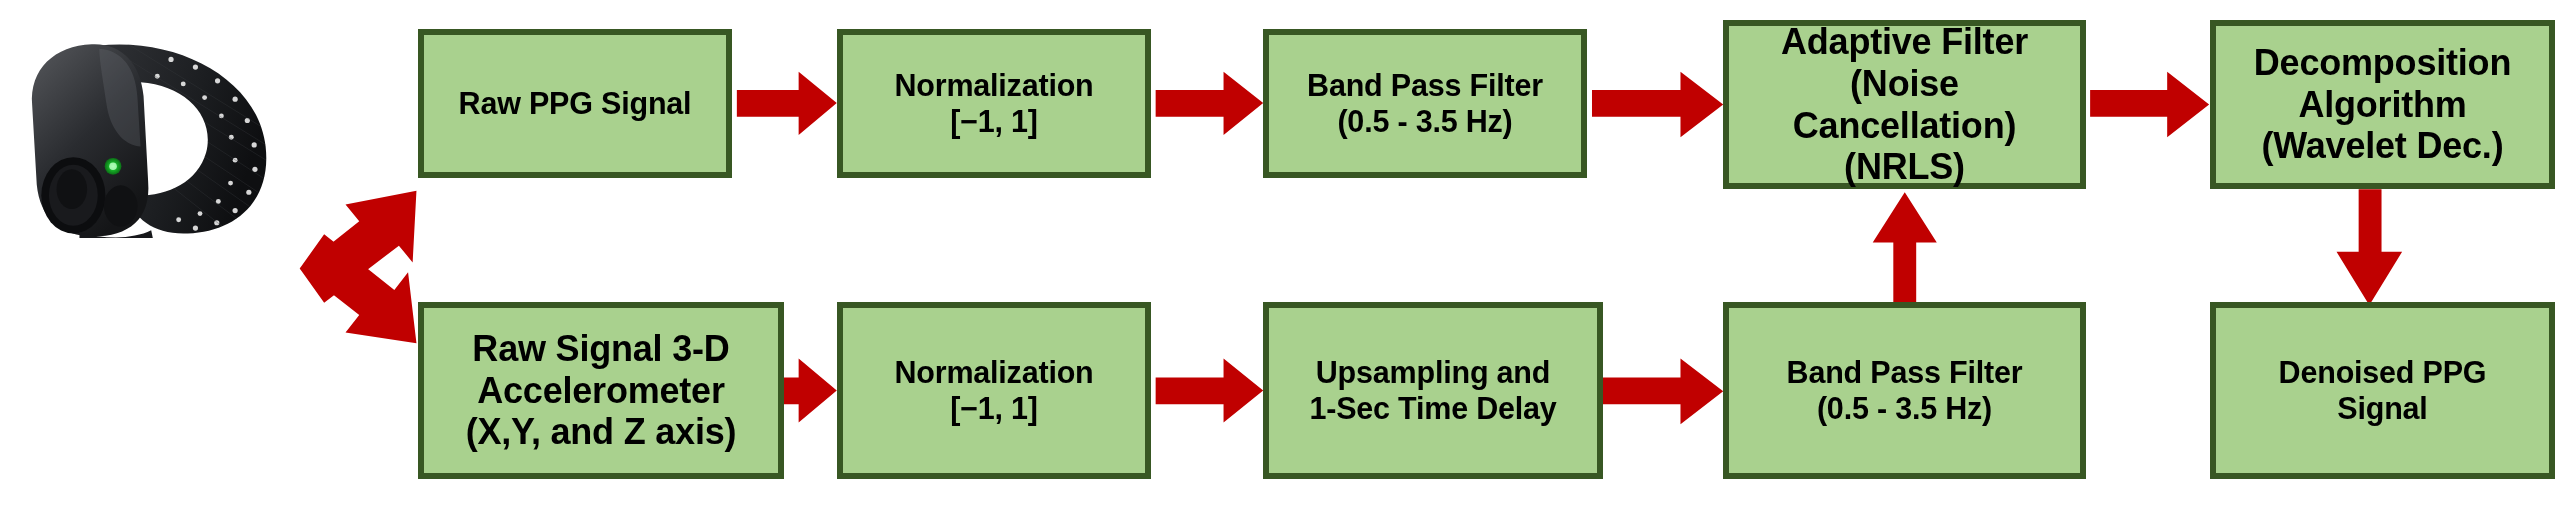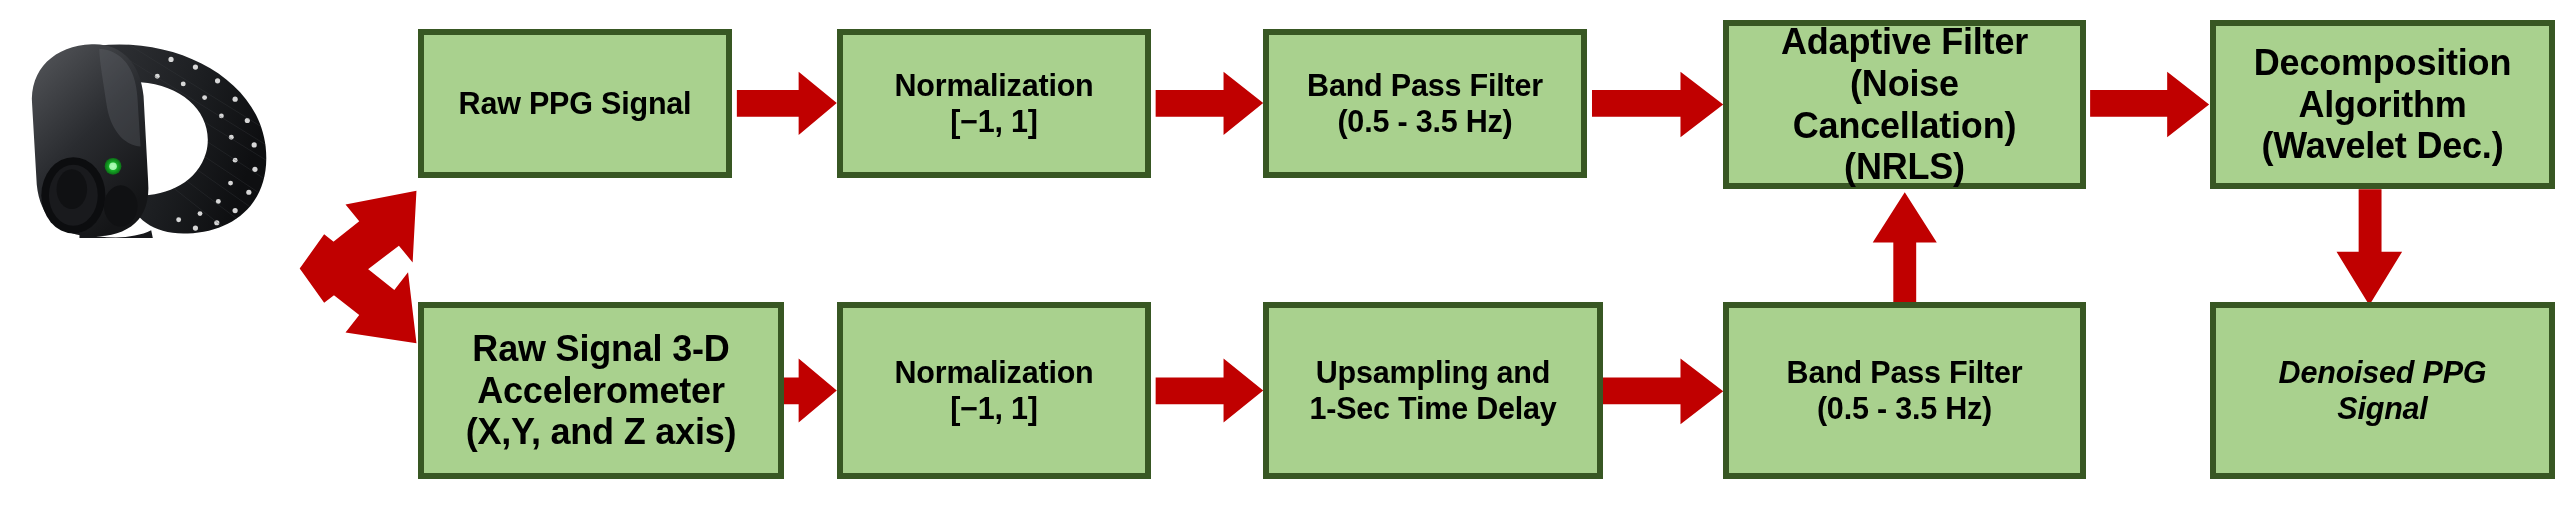--- a/index.html
+++ b/index.html
@@ -234,19 +234,19 @@
   <div class="node" style="left:1263px; top:302px; width:340px; height:177px;">
     <span class="nodetext">Upsampling and
 1-Sec Time Delay</span>
   </div>
 
   <div class="node" style="left:1723px; top:302px; width:363px; height:177px;">
     <span class="nodetext">Band Pass Filter
 (0.5 - 3.5 Hz)</span>
   </div>
 
-  <div class="node" style="left:2210px; top:302px; width:345px; height:177px;font-style:italic;">
+  <div class="node" style="left:2210px; top:302px; width:345px; height:177px;">
     <span class="nodetext">Denoised PPG
 Signal</span>
   </div>
 
 </div>
 
 
 </body></html>

